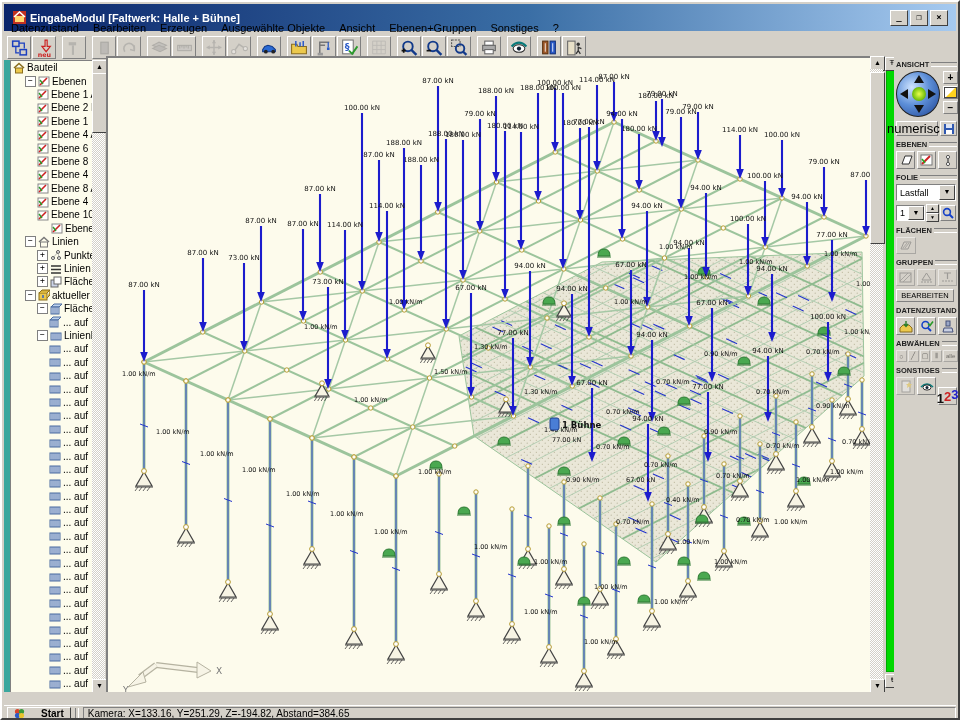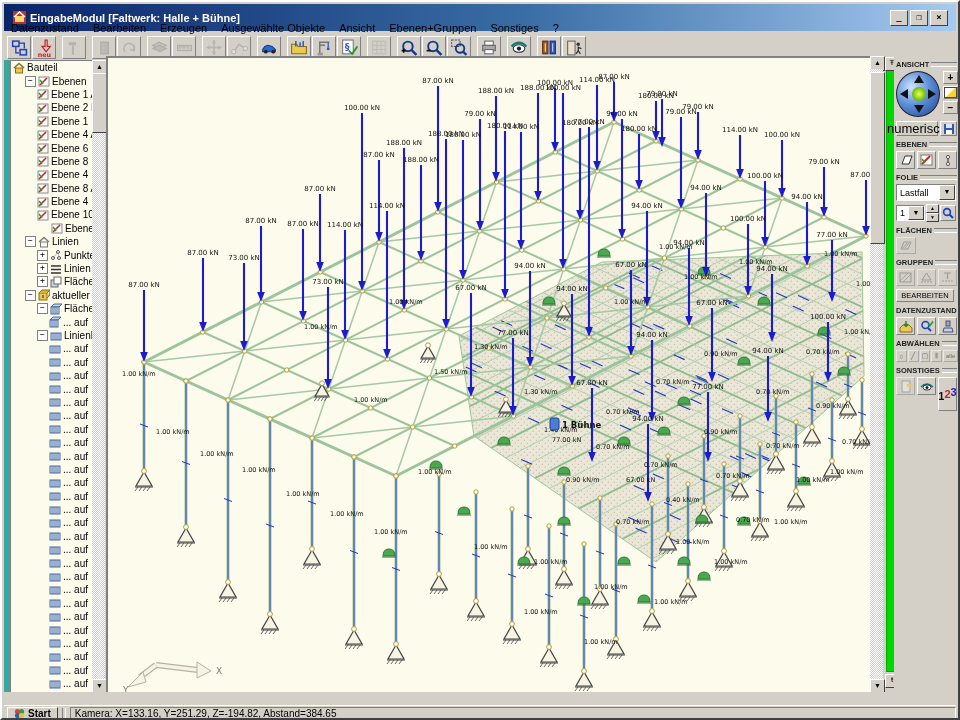--- a/index.html
+++ b/index.html
@@ -59,21 +59,21 @@
   .colr .rbtn{width:15px;height:13px;font-size:10px;font-weight:bold;}
   .shade{width:11px;height:9px;background:linear-gradient(135deg,#fff 0 49%,#ffd21e 51%);border:1px solid #444;}
   .sel{background:#fff;border:1px solid;border-color:#808080 #fff #fff #808080;height:15px;display:flex;align-items:center;
      font-size:9px;padding-left:3px;}
   .dropbtn{margin-left:auto;width:14px;height:13px;background:#d4d0c8;border:1px solid;border-color:#fff #404040 #404040 #fff;
      font-size:7px;text-align:center;line-height:12px;flex:none;}
   
   .scrollrow{position:absolute;left:2px;top:690px;right:2px;height:13px;background:#d4d0c8;}
   .statusbar{position:absolute;left:2px;top:703px;right:2px;height:15px;background:#d4d0c8;display:flex;align-items:center;
      border-top:1px solid #fff;}
-  .startbtn{display:flex;align-items:center;gap:3px;height:13px;margin-left:3px;padding:0 6px;background:#d4d0c8;
+  .startbtn{display:flex;align-items:center;gap:16px;height:13px;margin-left:3px;padding:0 6px;background:#d4d0c8;
      border:1px solid;border-color:#fff #404040 #404040 #fff;font-size:10px;font-weight:bold;}
   .vsep{width:2px;height:12px;border-left:1px solid #808080;border-right:1px solid #fff;margin:0 4px;}
   .statusfield{flex:1;height:12px;margin-right:0;border:1px solid;border-color:#808080 #fff #fff #808080;
      font-size:10px;padding:0 4px;line-height:12px;color:#000;white-space:nowrap;overflow:hidden;}
   svg text{font-family:"DejaVu Sans",sans-serif;}
 </style>
 </head>
 <body>
 
 <div id="win">
@@ -1702,21 +1702,21 @@
             <path d="M9 2 10 4 12 4 10.5 5.5 11 8 9 6.5 7 8 7.5 5.5 6 4 8 4 Z" fill="#e8c43c"></path>
           </svg>
         </button>
       <button class="rbtn" style="width:19px;height:18px;">
         <svg width="14" height="11" viewBox="0 0 14 11">
             <path d="M1 6 Q7 0 13 6" fill="none" stroke="#0a7a7a" stroke-width="1.6"></path>
             <ellipse cx="7" cy="6.5" rx="4" ry="2.6" fill="#fff" stroke="#333"></ellipse>
             <circle cx="7" cy="6.5" r="1.5" fill="#123"></circle>
           </svg>
         </button>
-      <button class="rbtn" style="width:19px;height:34px;font-size:11px;">
+      <button class="rbtn" style="width:19px;height:18px;font-size:13px;margin-top:10px;">
         <span style="font-weight:bold;"><span style="color:#111;">1</span><span style="color:#c22;vertical-align:2px;">2</span><span style="color:#22c;vertical-align:4px;">3</span></span>
       </button>
     </div>
   </div>
 
   <div class="scrollrow">
     
     
     
     

